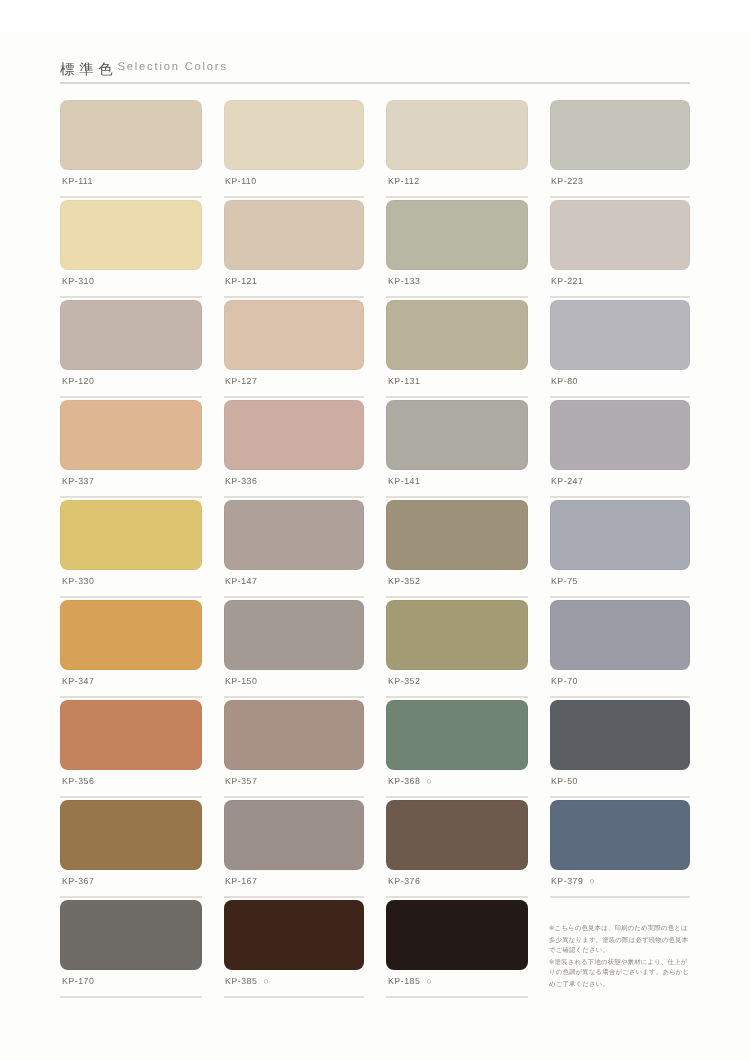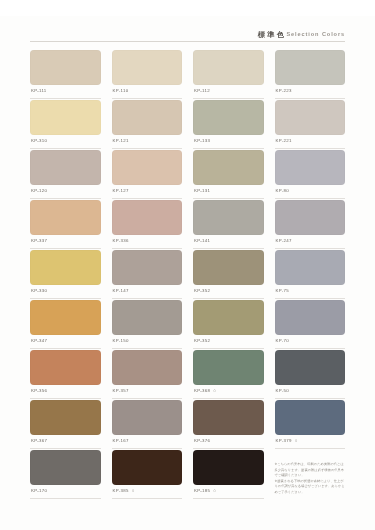--- a/index.html
+++ b/index.html
@@ -24,24 +24,23 @@
     background: #fdfdfc;
   }
 
   
   .header {
     position: relative;
     height: 22px;
     margin-top: 16px;
     display: flex;
     align-items: flex-end;
-    justify-content: flex-end;
+    justify-content: flex-start;
     border-bottom: 0.6px solid #d9d6d1;
     padding-bottom: 3px;
-    font-weight: bold;
   }
   .header-title {
     font-size: 7.2px;
     letter-spacing: 2.4px;
     color: #55514c;
     line-height: 1;
     font-family: "DejaVu Sans", sans-serif;
   }
   .header-sub {
     font-size: 5.6px;

